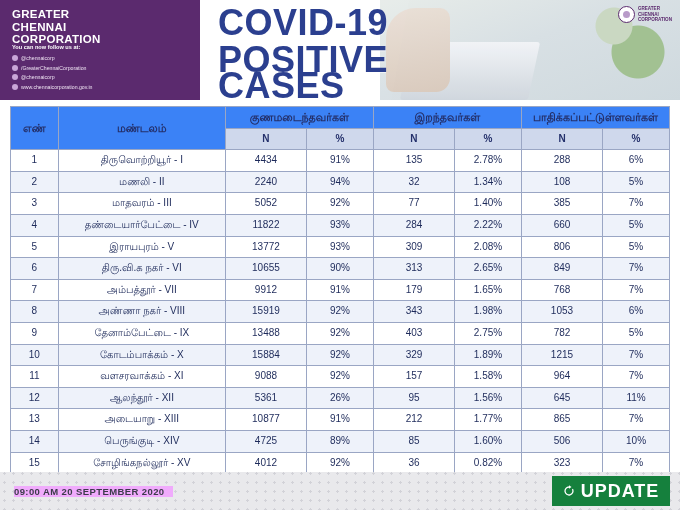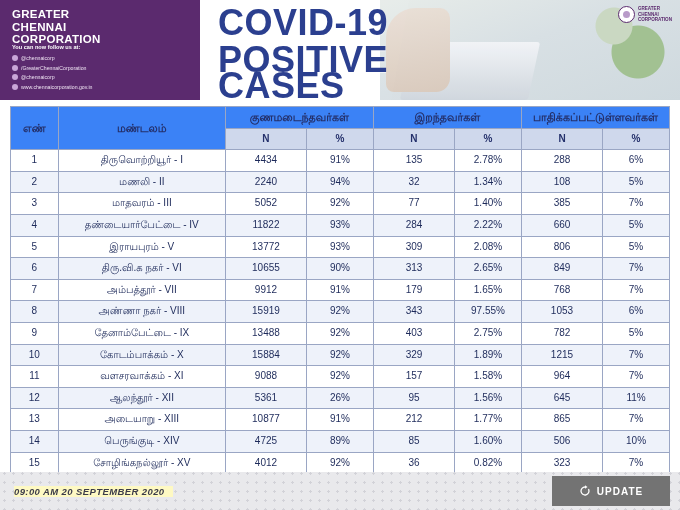--- a/index.html
+++ b/index.html
@@ -248,36 +248,35 @@
     background-position: 180px 6px;
     opacity: 0.9;
   }
   .timestamp {
     position: relative;
     z-index: 2;
     font-size: 9.5px;
     font-weight: bold;
     color: #3b3b4a;
     letter-spacing: 0.4px;
-    background: #fef9c3;
+    background: #f0abfc;
     padding-right: 8px;
-    font-style: italic;
   }
   .update-btn {
     position: relative;
     z-index: 2;
-    background: #737373;
+    background: #15803d;
     color: #ffffff;
     height: 30px;
     min-width: 118px;
     display: flex;
     align-items: center;
     justify-content: center;
     gap: 6px;
-    font-size: 10px;
+    font-size: 18px;
     font-weight: bold;
     letter-spacing: 1px;
     border: none;
     cursor: pointer;
     font-family: "Liberation Sans", sans-serif;
   }
   .refresh-icon {
     width: 12px;
     height: 12px;
     flex: 0 0 auto;
@@ -433,21 +432,21 @@
           <td>1.65%</td>
           <td>768</td>
           <td>7%</td>
         </tr>
         <tr class="even">
           <td>8</td>
           <td class="zone">அண்ணா நகர் - VIII</td>
           <td>15919</td>
           <td>92%</td>
           <td>343</td>
-          <td>97.55%</td>
+          <td>1.98%</td>
           <td>1053</td>
           <td>6%</td>
         </tr>
         <tr class="odd">
           <td>9</td>
           <td class="zone">தேனாம்பேட்டை - IX</td>
           <td>13488</td>
           <td>92%</td>
           <td>403</td>
           <td>2.75%</td>

